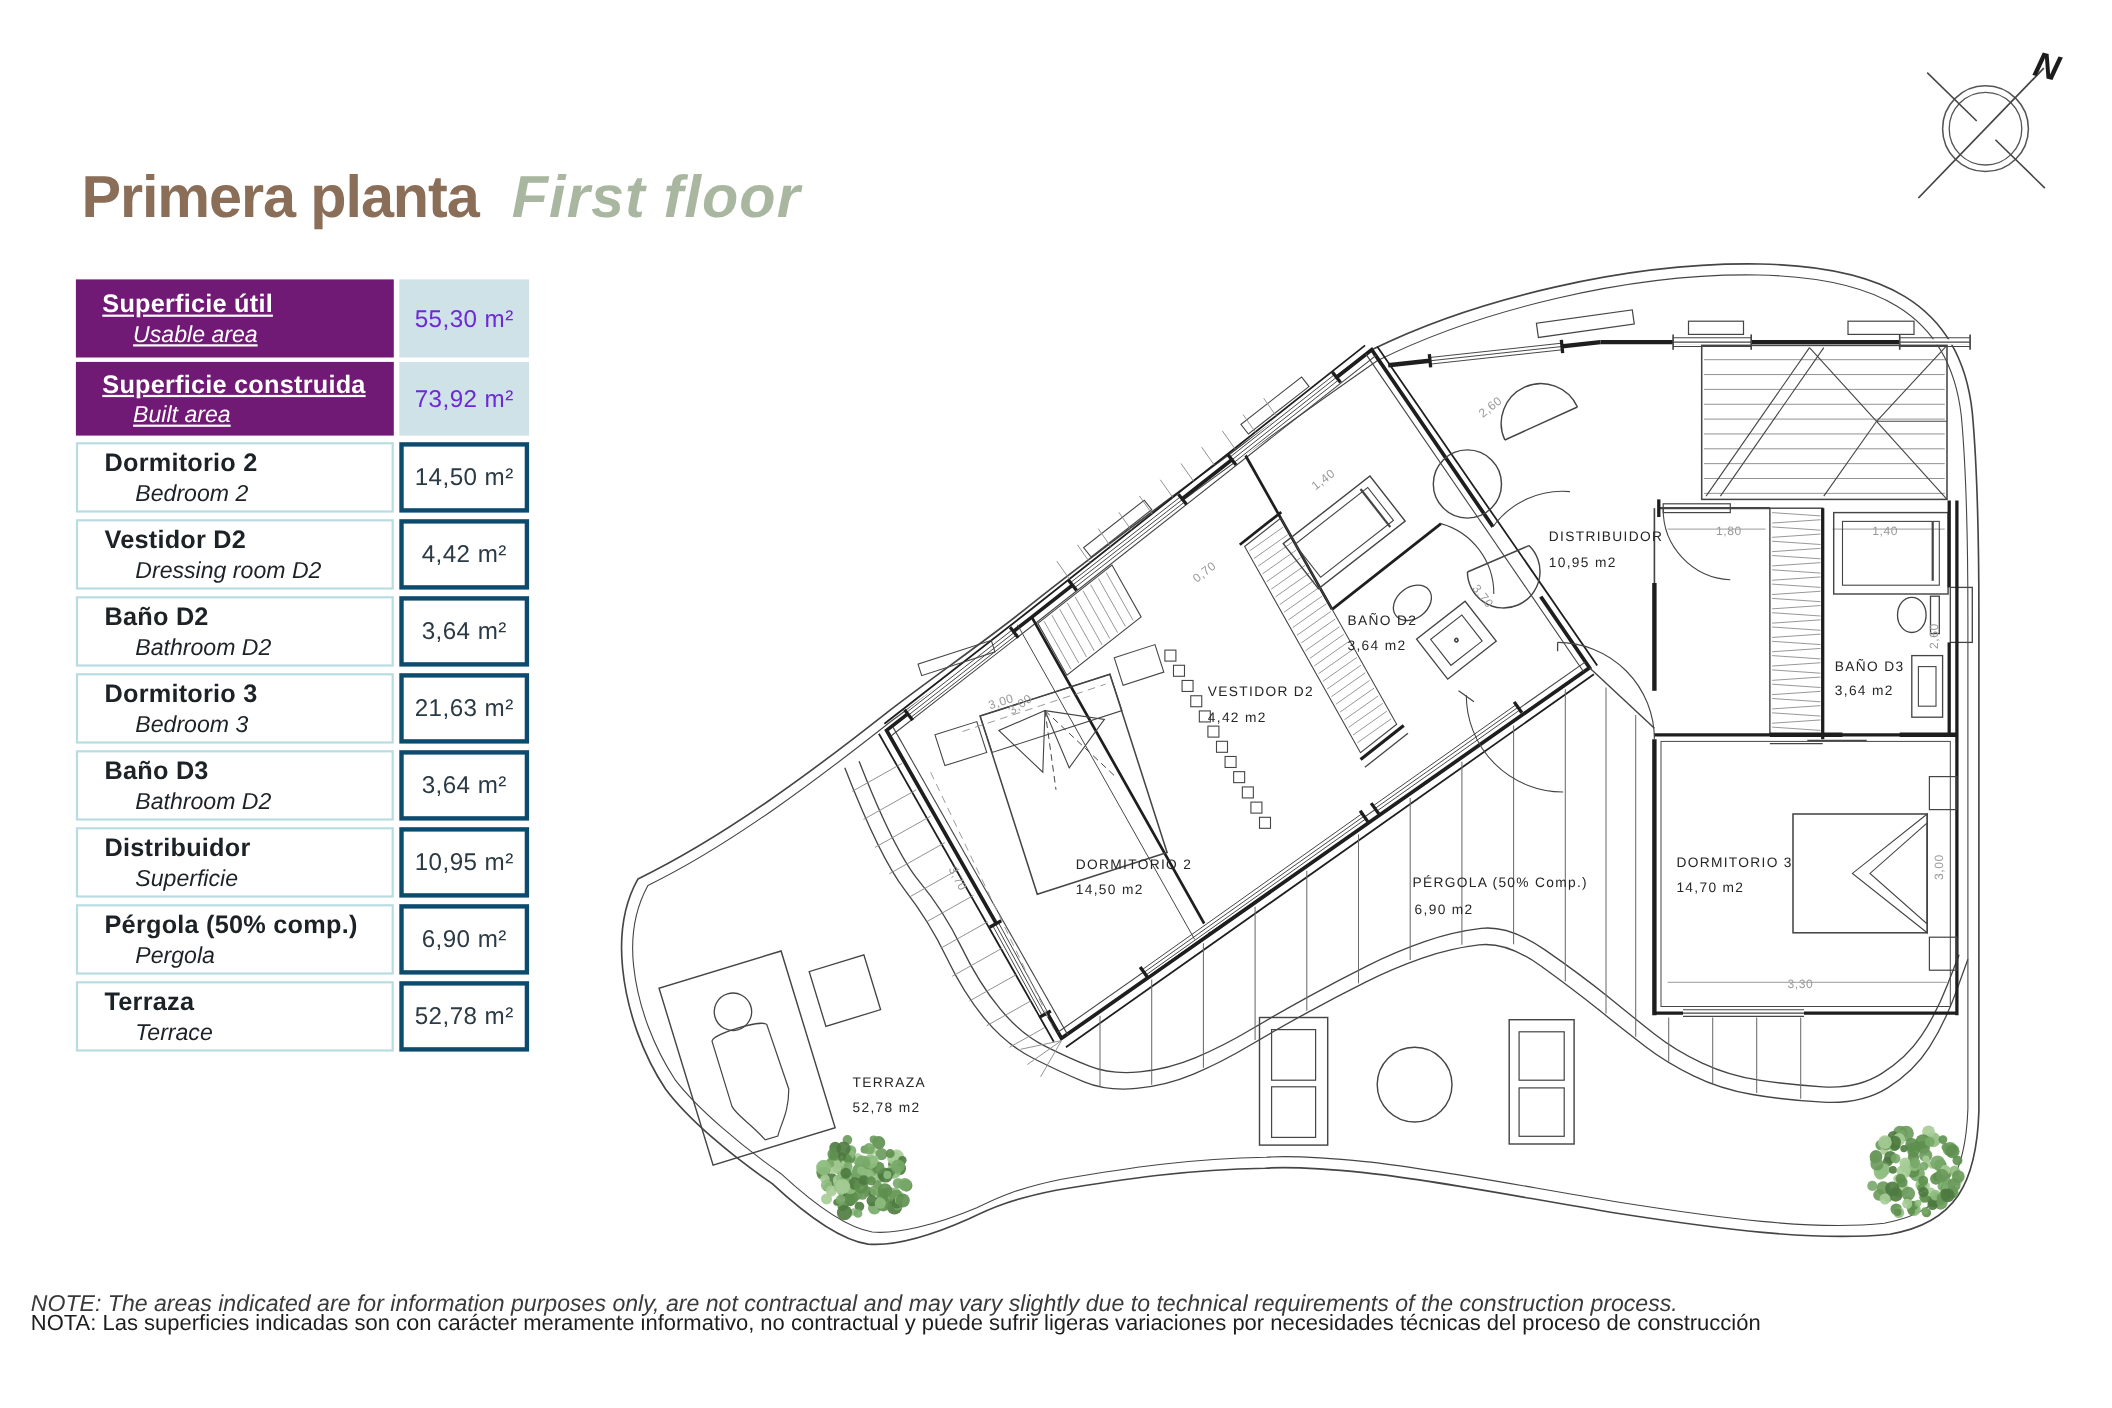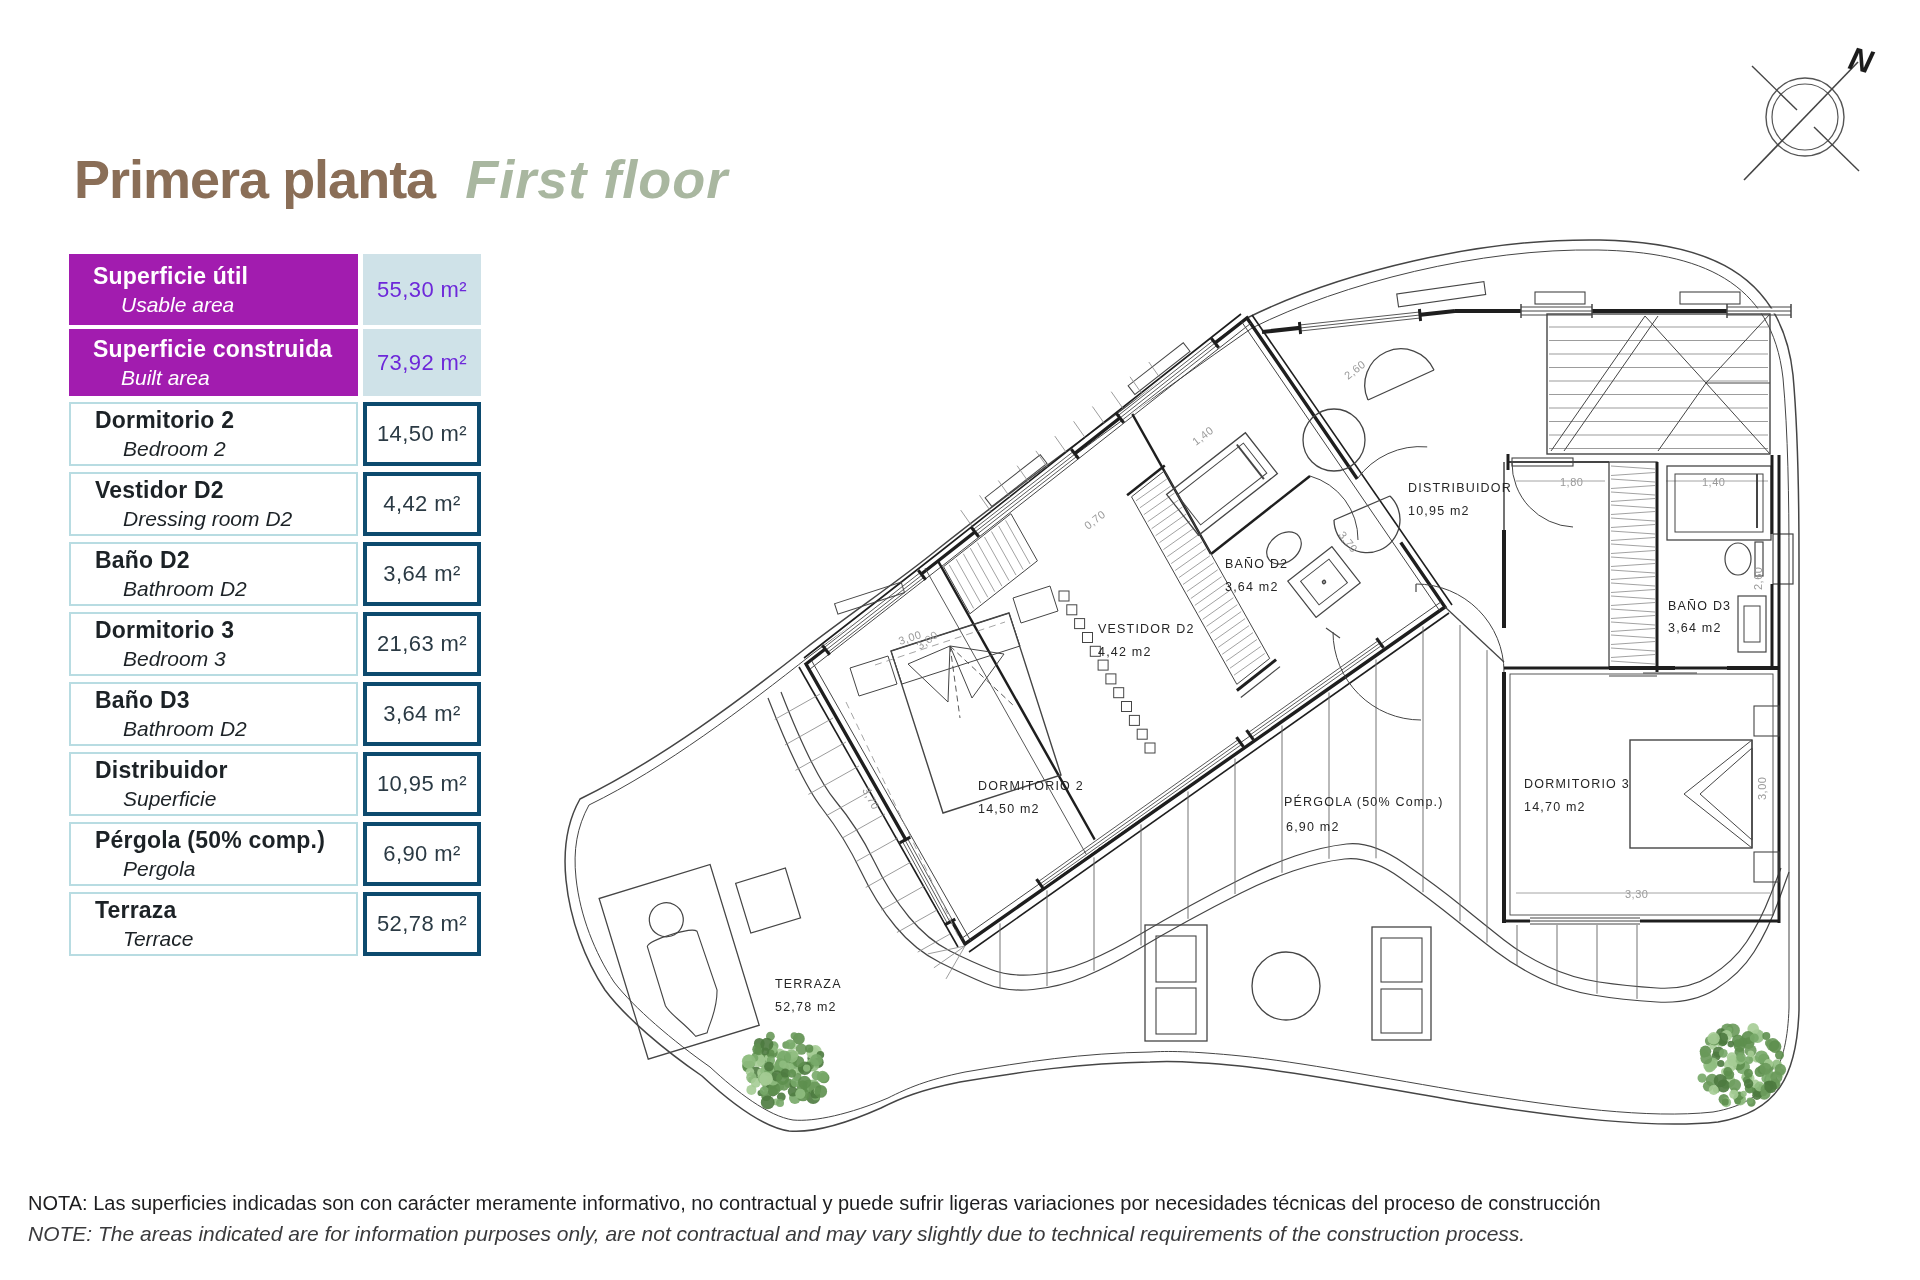--- a/index.html
+++ b/index.html
@@ -9,29 +9,29 @@
          color:#8a6e57;letter-spacing:-1px;white-space:nowrap;margin-top:36px;}
   .title .en{color:#a9b7a0;font-style:italic;margin-left:30px;letter-spacing:1px;}
   table.areas{position:absolute;left:69px;top:254px;border-collapse:separate;
               border-spacing:0;table-layout:fixed;}
   td{box-sizing:border-box;padding:0;}
   .lbl{width:289px;padding-left:24px;vertical-align:middle;}
   .gapcol{width:5px;}
   .val{width:118px;text-align:center;vertical-align:middle;font-size:22px;color:#2b3a44;letter-spacing:0.4px;}
   .lbl .es{font-weight:bold;font-size:23px;line-height:29px;letter-spacing:0.2px;}
   .lbl .en{font-style:italic;font-size:21px;line-height:27px;margin-left:28px;}
-  .hd .lbl{background:#a21caf;color:#ffffff;}
+  .hd .lbl{background:#701a75;color:#ffffff;text-decoration:underline;}
   .hd .val{background:#cfe2e8;color:#6d28d9;margin-top:28px;}
   .row .lbl{background:#ffffff;color:#1c2226;border:2px solid #b8dce2;}
   .row .val{background:#ffffff;border:4px solid #0c4a6e;}
   .sprow td{height:6px;}
   .sprow2 td{height:4px;}
   .note{position:absolute;left:28px;top:1192px;font-size:20px;
         font-weight:normal;color:#1d1d1f;letter-spacing:0px;white-space:nowrap;}
-  .note2{position:absolute;left:28px;top:1222px;font-size:21px;
+  .note2{position:absolute;left:28px;top:1174px;font-size:21px;
          font-style:italic;color:#3a3a3c;letter-spacing:0px;white-space:nowrap;}
   svg.plan{position:absolute;left:0;top:0;}
 </style>
 </head>
 <body>
   <div class="title">Primera planta<span class="en">First floor</span></div>
 
   <table class="areas" cellpadding="0" cellspacing="0">
     <tbody>
       <tr class="hd">

